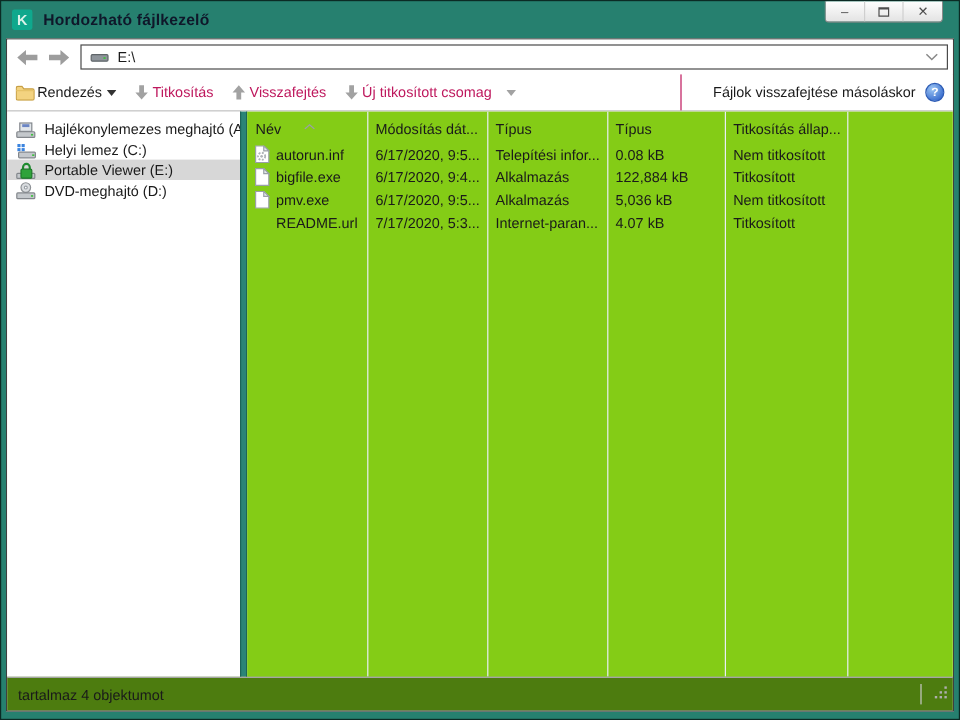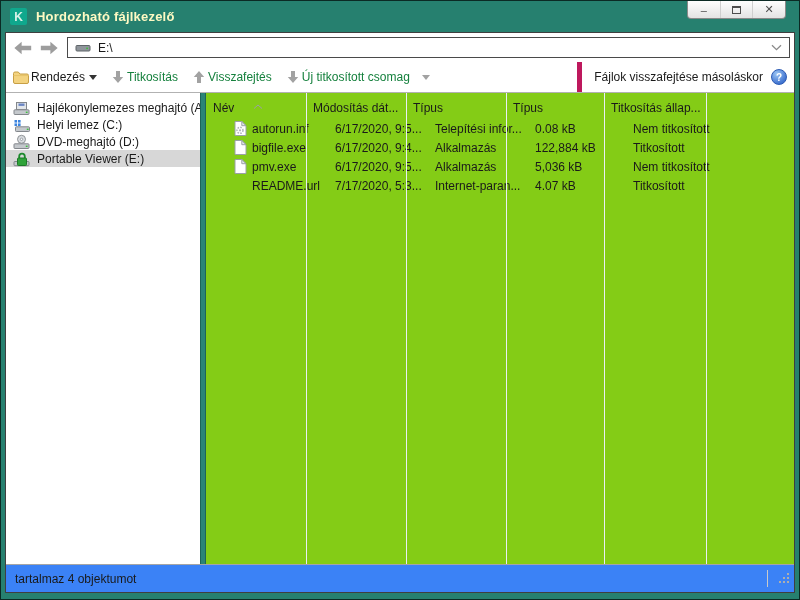--- a/index.html
+++ b/index.html
@@ -4,21 +4,21 @@
 <style>
   * { margin:0; padding:0; box-sizing:border-box; }
   html,body { width:800px; height:600px; overflow:hidden; font-family:"Liberation Sans", sans-serif; }
   .stage { position:relative; width:800px; height:600px; background:#0b2a24; }
   .window { position:absolute; inset:1px; background:#26806F; }
 
   
   .titlebar { position:absolute; top:0; left:0; right:0; height:31px; display:flex; align-items:center; padding-left:9px; }
   .k-logo { width:17px; height:17px; background:#0FA88D; border-radius:2px; display:flex; align-items:center; justify-content:center;
             color:#d9f3ea; font-size:12px; font-weight:bold; }
-  .win-title { margin-left:9px; color:#fef9c3; font-size:13px; font-weight:bold; letter-spacing:.2px;text-align:right; }
+  .win-title { margin-left:9px; color:#0f172a; font-size:13px; font-weight:bold; letter-spacing:.2px;text-align:right; }
 
   .controls { position:absolute; top:0; right:13px; width:99px; height:18px; display:flex;
               background:linear-gradient(#fefefe,#e3e3e3); border:1px solid #8a8a8a; border-top:none;
               border-radius:0 0 4px 4px; overflow:hidden; }
   .ctrl-btn { flex:1; display:flex; align-items:center; justify-content:center; color:#4d4d4d; font-size:11px; cursor:default; }
   .ctrl-btn + .ctrl-btn { border-left:1px solid #cfcfcf; }
   .max-box { width:9px; height:8px; border:1px solid #4d4d4d; border-top-width:2px; display:inline-block; }
 
   
   .client { position:absolute; top:31px; left:4px; right:4px; bottom:6px; background:#ffffff; border:1px solid #3f3f3f; }
@@ -28,24 +28,24 @@
   .nav-btn { width:26px; height:20px; display:flex; align-items:center; justify-content:center; }
   .address-box { flex:1; height:21px; margin-left:5px; border:1px solid #4a4a4a; background:#fff;
                  display:flex; align-items:center; padding:0 7px; gap:7px; }
   .address-path { font-size:12px; color:#1a1a1a; flex:1; }
   .combo-chevron { display:flex; align-items:center; }
 
   
   .toolbar-row { position:absolute; top:29px; left:0; right:0; height:31px; background:#fff;
                  border-bottom:1px solid #b2b2b2; display:flex; align-items:center; padding:0 7px; }
   .tb-btn { display:flex; align-items:center; gap:2px; font-size:12px; color:#1a1a1a; margin-right:14px; white-space:nowrap; }
-  .tb-btn.disabled { color:#15803d; }
+  .tb-btn.disabled { color:#be185d; }
   .tb-caret { display:flex; align-items:center; margin-left:2px; }
-  .tb-right { margin-left:auto; display:flex; align-items:center; gap:8px; border-left:5px solid #be185d;
-              padding-left:12px; align-self:stretch; }
+  .tb-right { margin-left:auto; display:flex; align-items:center; gap:8px; border-left:1px solid #be185d;
+              padding-left:26px; align-self:stretch; }
   .tb-right-label { font-size:12px; color:#1a1a1a; white-space:nowrap; }
   .help-icon { width:16px; height:16px; border-radius:50%;
                background:radial-gradient(circle at 35% 28%, #9cc6f4, #3E71CF 75%);
                border:1px solid #2c5bb4; color:#fff; font-size:10px; font-weight:bold;
                display:flex; align-items:center; justify-content:center; }
 
   
   .main { position:absolute; top:60px; left:0; right:0; bottom:28px; background:#fff; }
   .sidebar { position:absolute; left:0; top:0; bottom:0; width:194px; padding-top:6px; overflow:hidden; }
   .side-item { height:17px; display:flex; align-items:center; gap:6px; padding-left:7px;
@@ -55,27 +55,27 @@
 
   .splitter { position:absolute; left:194px; top:0; bottom:0; width:6px; background:#2b8477;
               border-left:1px solid #1d6458; border-right:1px solid #1d6458; cursor:col-resize; }
 
   .file-pane { position:absolute; left:200px; right:0; top:0; bottom:0; background:#84cc16; overflow:hidden; }
   .col-sep { position:absolute; top:0; bottom:0; width:1px; background:#e9eef6; }
   .header-row { position:relative; display:grid; grid-template-columns:100px 100px 100px 98px 102px 1fr;
                 height:26px; align-items:end; padding-bottom:4px; }
   .header-cell { font-size:12px; color:#1a1a1a; padding-left:7px; white-space:nowrap; overflow:hidden; }
   .sort-chevron { position:absolute; left:47px; top:2px; }
-  .frow { display:grid; grid-template-columns:100px 100px 100px 98px 102px 1fr; height:19px; align-items:center;padding-left:22px; }
+  .frow { display:grid; grid-template-columns:100px 100px 100px 98px 102px 1fr; height:19px; align-items:center; }
   .fcell { font-size:12px; color:#1a1a1a; padding-left:7px; white-space:nowrap; overflow:hidden; }
   .name-cell { display:flex; align-items:center; gap:5px; padding-left:6px; }
   .ficon { width:13px; height:15px; flex:0 0 13px; display:flex; }
 
   
-  .status-bar { position:absolute; left:0; right:0; bottom:0; height:28px; background:#3b82f6;
+  .status-bar { position:absolute; left:0; right:0; bottom:0; height:28px; background:#4d7c0f;
                 border-top:1px solid #a5a5a5; display:flex; align-items:center; padding-left:9px; }
   .status-text { font-size:12px; color:#1a1a1a; }
   .status-sep { position:absolute; right:26px; top:5px; bottom:5px; width:1px; background:#c9c9c9; }
   .resize-grip { position:absolute; right:3px; bottom:3px; }
 </style>
 </head>
 <body>
 
 <div class="stage">
   <div class="window">
@@ -190,40 +190,40 @@
                 <rect x="1.5" y="3" width="2.6" height="2.6" fill="#3b84df"></rect>
                 <rect x="5" y="3" width="2.6" height="2.6" fill="#3b84df"></rect>
                 <rect x="1.5" y="6.4" width="2.6" height="2.6" fill="#3b84df"></rect>
                 <rect x="5" y="6.4" width="2.6" height="2.6" fill="#3b84df"></rect>
                 <rect x="2.5" y="9.8" width="14" height="4.7" rx="0.8" fill="#c4c8cc" stroke="#83878c"></rect>
                 <rect x="13.8" y="11.6" width="1.8" height="1.4" fill="#3fbf3f"></rect>
               </svg>
             </span>
             <span>Helyi lemez (C:)</span>
           </div>
+          <div class="side-item selected">
+            <span class="side-icon">
+              <svg width="18" height="16" viewBox="0 0 18 16">
+                <rect x="1" y="10.5" width="15" height="4.2" rx="0.8" fill="#c4c8cc" stroke="#83878c"></rect>
+                <path d="M6.2 7.2V5.4a2.8 2.8 0 0 1 5.6 0v1.8" fill="none" stroke="#1d8a2e" stroke-width="1.8"></path>
+                <rect x="4.5" y="7" width="9" height="7.5" rx="1" fill="#2fa33a" stroke="#1d7a28"></rect>
+              </svg>
+            </span>
+            <span>Portable Viewer (E:)</span>
+          </div>
           <div class="side-item">
             <span class="side-icon">
               <svg width="18" height="16" viewBox="0 0 18 16">
                 <circle cx="8.5" cy="5.3" r="4" fill="#d9dcdf" stroke="#8e9296"></circle>
                 <circle cx="8.5" cy="5.3" r="1.2" fill="#ffffff" stroke="#9aa0a6"></circle>
                 <rect x="1" y="9.8" width="15" height="4.7" rx="0.8" fill="#c4c8cc" stroke="#83878c"></rect>
                 <rect x="12.8" y="11.6" width="1.8" height="1.4" fill="#3fbf3f"></rect>
               </svg>
             </span>
             <span>DVD-meghajtó (D:)</span>
-          </div>
-          <div class="side-item selected">
-            <span class="side-icon">
-              <svg width="18" height="16" viewBox="0 0 18 16">
-                <rect x="1" y="10.5" width="15" height="4.2" rx="0.8" fill="#c4c8cc" stroke="#83878c"></rect>
-                <path d="M6.2 7.2V5.4a2.8 2.8 0 0 1 5.6 0v1.8" fill="none" stroke="#1d8a2e" stroke-width="1.8"></path>
-                <rect x="4.5" y="7" width="9" height="7.5" rx="1" fill="#2fa33a" stroke="#1d7a28"></rect>
-              </svg>
-            </span>
-            <span>Portable Viewer (E:)</span>
           </div>
         </div>
 
         <div class="splitter"></div>
 
         <div class="file-pane">
           <div class="col-sep" style="left:100px"></div>
           <div class="col-sep" style="left:200px"></div>
           <div class="col-sep" style="left:300px"></div>
           <div class="col-sep" style="left:398px"></div>

